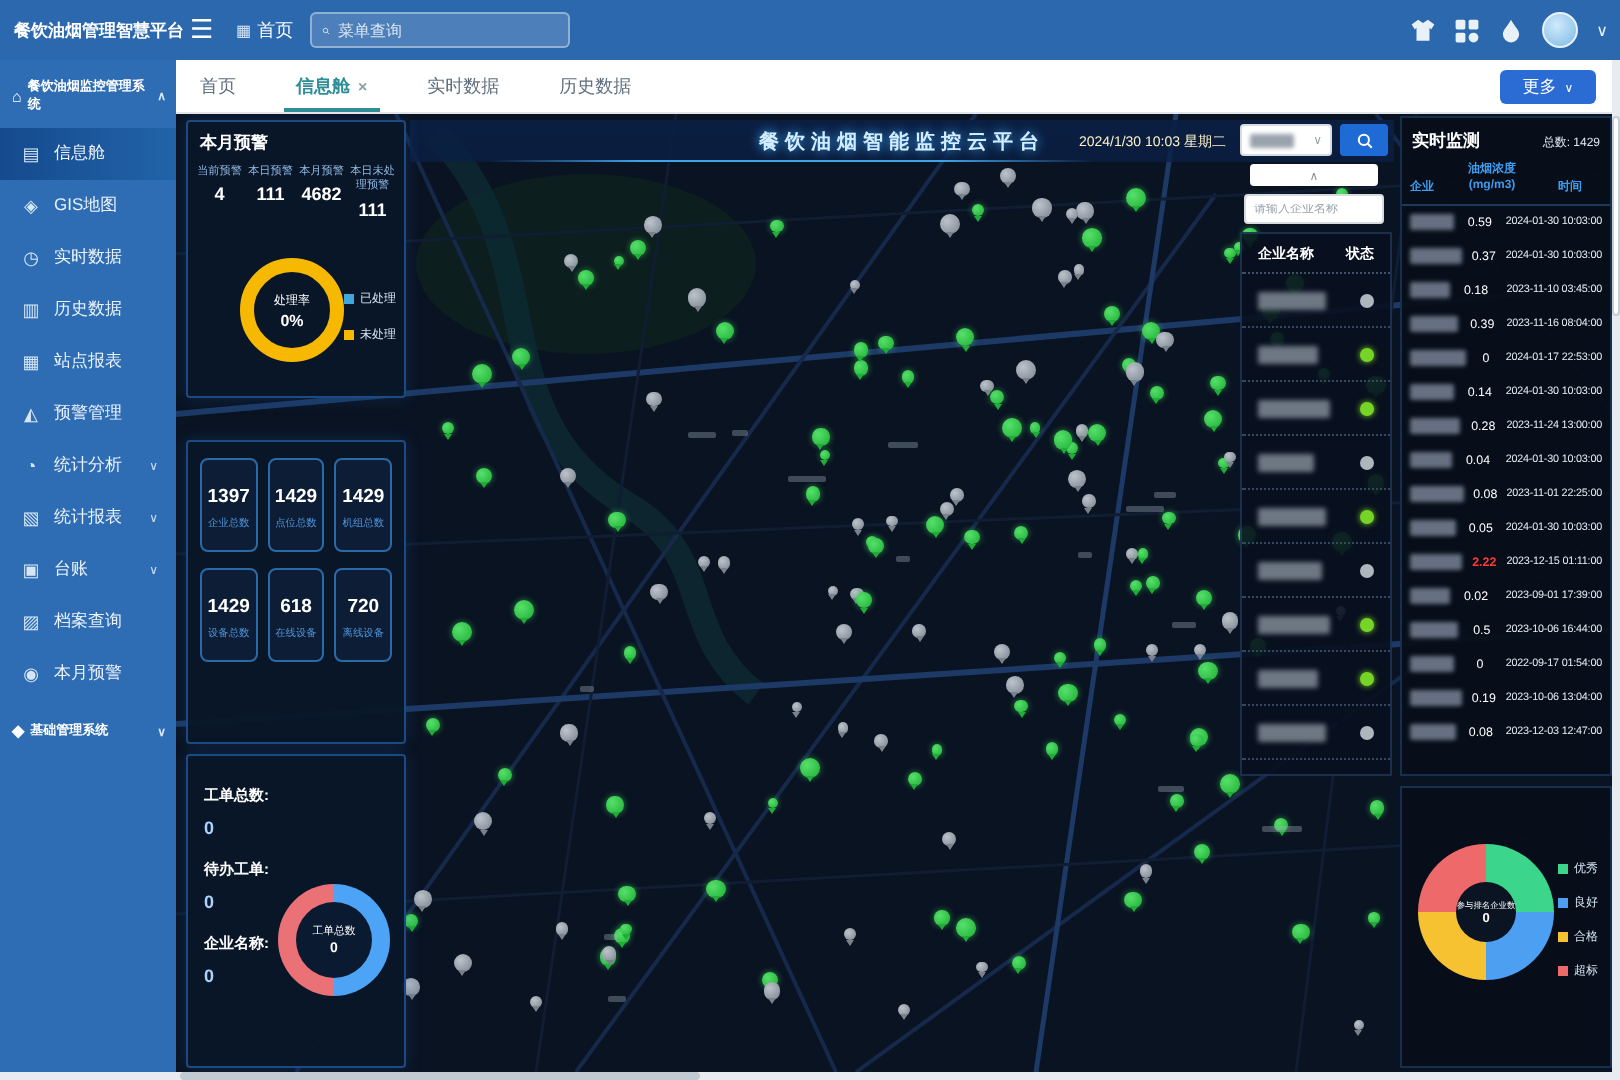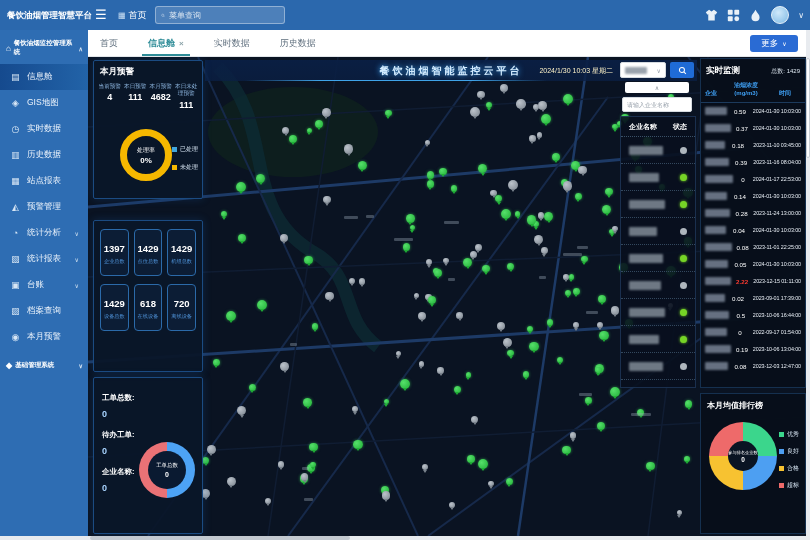--- a/index.html
+++ b/index.html
@@ -690,21 +690,20 @@
         </div>
         <div class="mrow">
           <span class="mblur" style="width: 23px;"></span>
           <span class="mval">0.08</span>
           <span class="mtime">2023-12-03 12:47:00</span>
         </div>
       </div>
   </div>
 
   <div class="rank">
-    <div class="rk-title">本月均值排行榜</div>
     <div class="rk-donut">
       <div class="rk-hole">
         <span class="rk-clabel">参与排名企业数</span>
         <span class="rk-cvalue">0</span>
       </div>
     </div>
     <div class="rk-legend">
         <div class="lg-item">
           <span class="lg-sq" style="background: rgb(59, 214, 140);"></span>
           <span>优秀</span>

